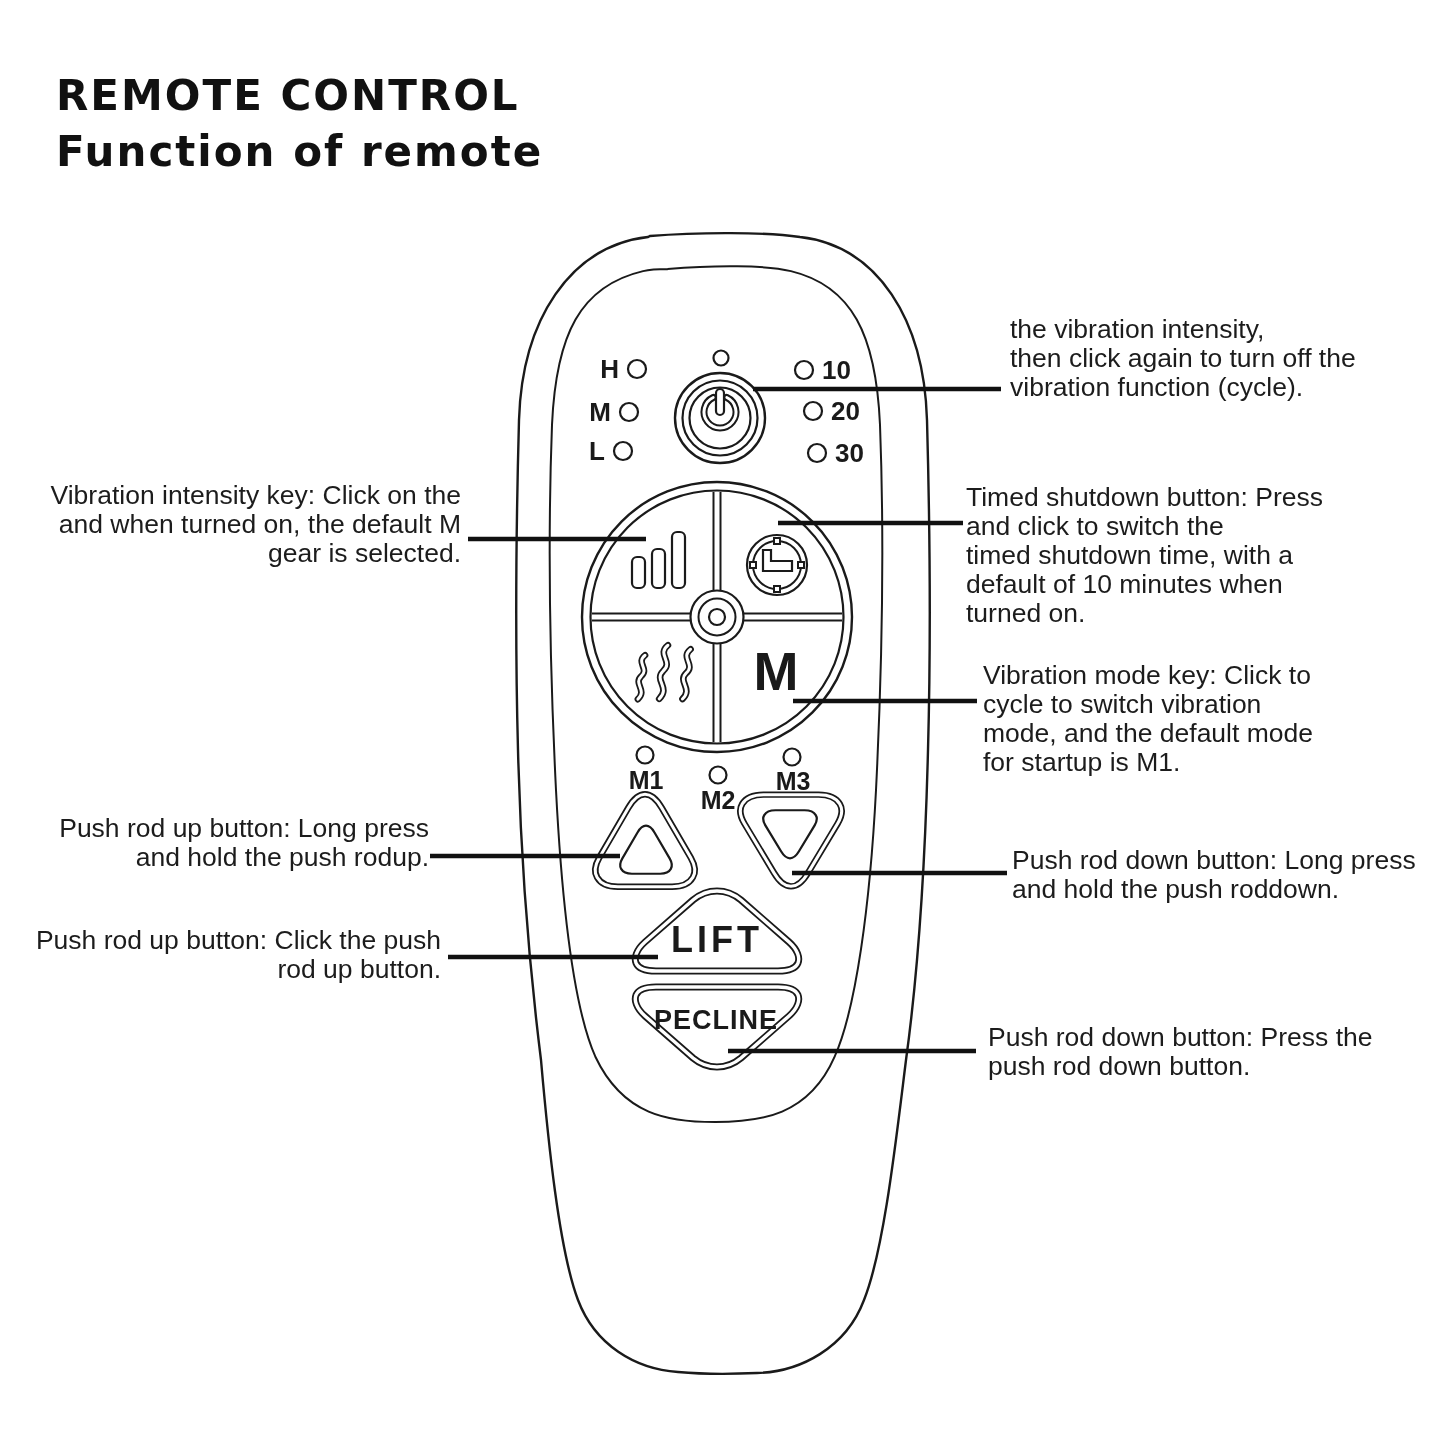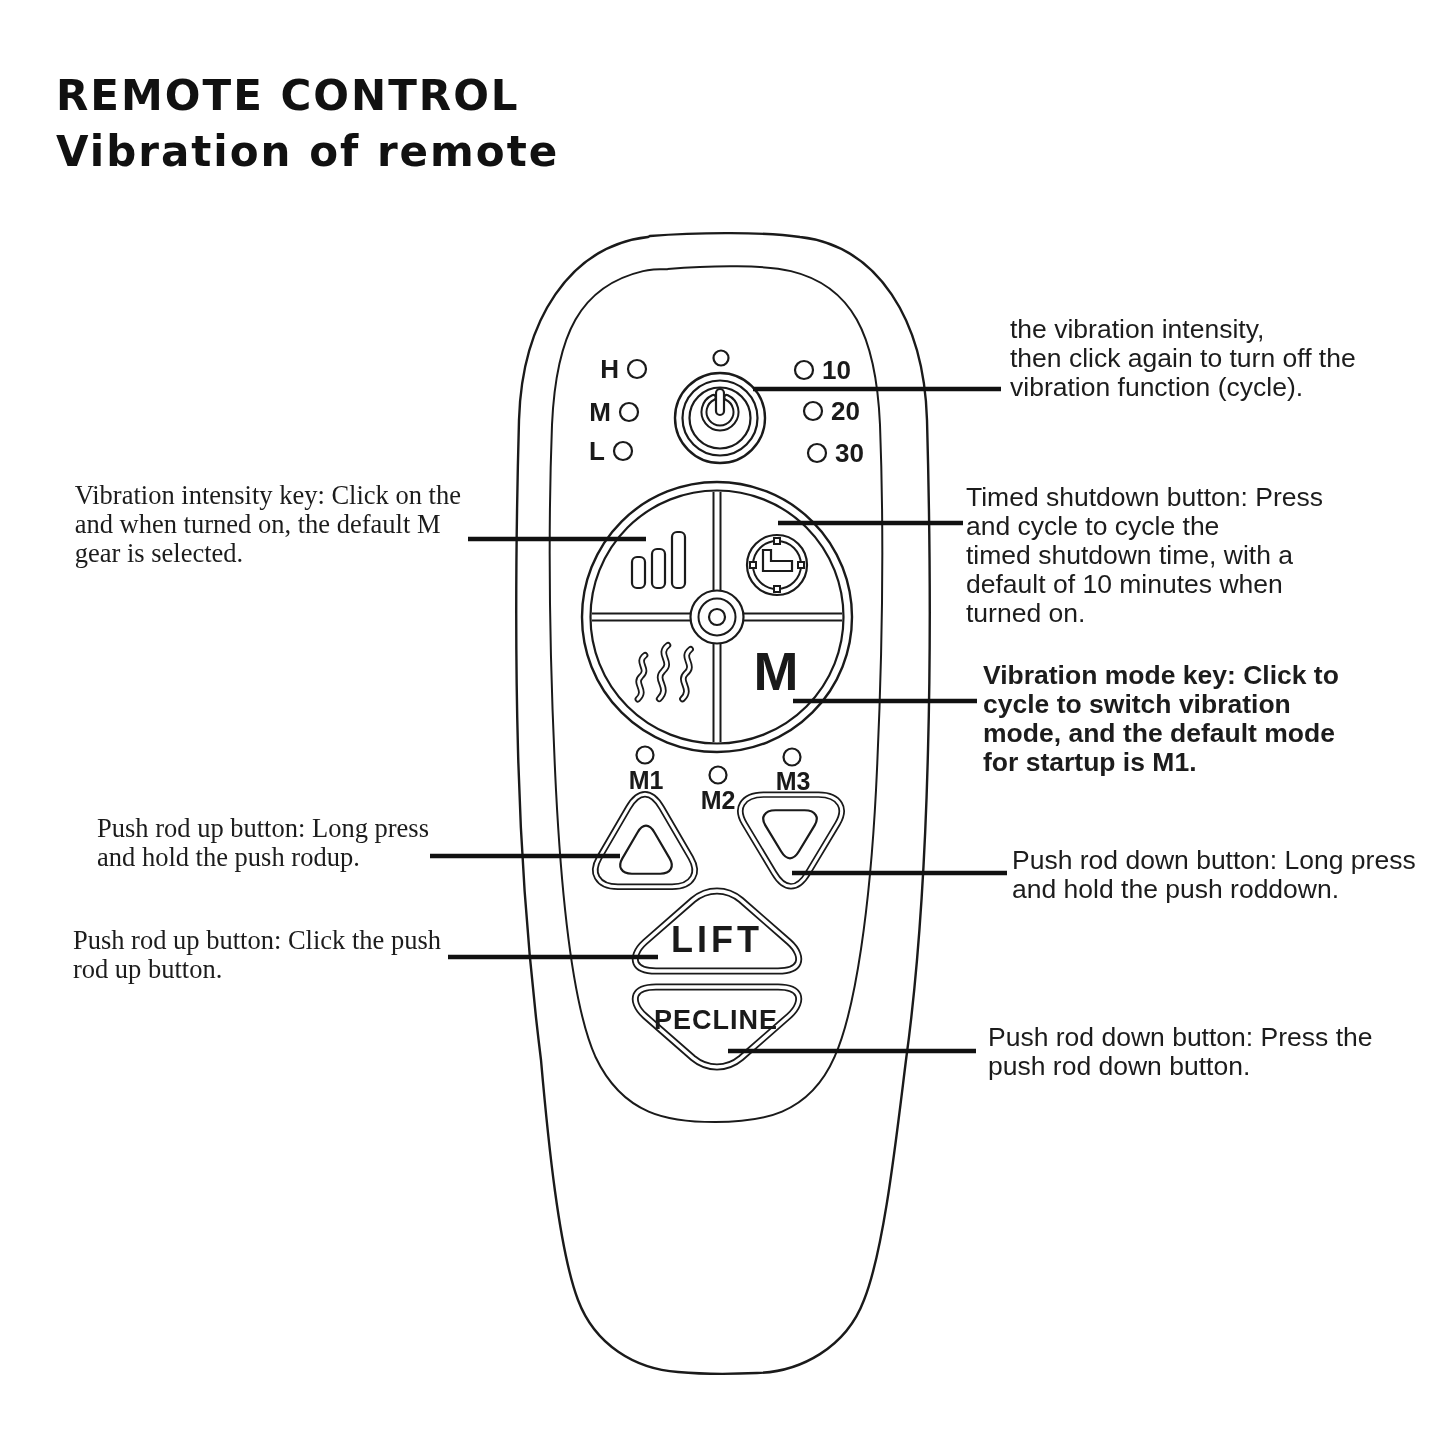--- a/index.html
+++ b/index.html
@@ -18,21 +18,21 @@
     font-weight:800;
     font-size:42px;line-height:56px;
     letter-spacing:2px;color:#111;
     white-space:nowrap;
   }
   .callout{
     position:absolute;
     font-size:26.5px;line-height:29px;
     color:#1c1c1c;white-space:nowrap;
   }
-  .callout.right-al{text-align:left;font-family:Liberation Serif, serif;}
+  .callout.right-al{text-align:right;}
   text{font-family:"Liberation Sans", sans-serif;fill:#1a1a1a;}
 </style>
 </head>
 <body>
 
 <div id="stage">
 
   <svg width="1445" height="1445" viewBox="0 0 1445 1445">
     <defs>
       <path id="bodyInner" d="M 668,273 C 715,269 765,269 790,275 C 848,289 872,335 876,425 C 880,530 879,650 872,790 C 866,905 852,1008 831,1055 C 806,1112 760,1118 715,1118 C 670,1118 626,1112 599,1055 C 578,1008 566,905 560,790 C 553,650 552,530 556,425 C 560,335 584,289 644,275 C 652,273 660,273 668,273 Z"></path>
@@ -188,44 +188,44 @@
       <line x1="793" y1="701" x2="977" y2="701"></line>
       <line x1="430" y1="856" x2="620" y2="856"></line>
       <line x1="792" y1="873" x2="1007" y2="873"></line>
       <line x1="448" y1="957" x2="658" y2="957"></line>
       <line x1="728" y1="1051" x2="976" y2="1051"></line>
     </g>
   </svg>
 
   <div class="title">
     <div>REMOTE CONTROL</div>
-    <div>Vibration of remote</div>
+    <div>Function of remote</div>
   </div>
 
   <div class="callout" style="left:1010px;top:315px;">
     <div>the vibration intensity,</div>
     <div>then click again to turn off the</div>
     <div>vibration function (cycle).</div>
   </div>
 
   <div class="callout right-al" style="right:984px;top:481px;">
     <div>Vibration intensity key: Click on the</div>
     <div>and when turned on, the default M</div>
     <div>gear is selected.</div>
   </div>
 
   <div class="callout" style="left:966px;top:483px;">
     <div>Timed shutdown button: Press</div>
-    <div>and cycle to cycle the</div>
+    <div>and click to switch the</div>
     <div>timed shutdown time, with a</div>
     <div>default of 10 minutes when</div>
     <div>turned on.</div>
   </div>
 
-  <div class="callout" style="left:983px;top:661px;font-weight:bold;">
+  <div class="callout" style="left:983px;top:661px;">
     <div>Vibration mode key: Click to</div>
     <div>cycle to switch vibration</div>
     <div>mode, and the default mode</div>
     <div>for startup is M1.</div>
   </div>
 
   <div class="callout right-al" style="right:1016px;top:814px;">
     <div>Push rod up button: Long press</div>
     <div>and hold the push rodup.</div>
   </div>

